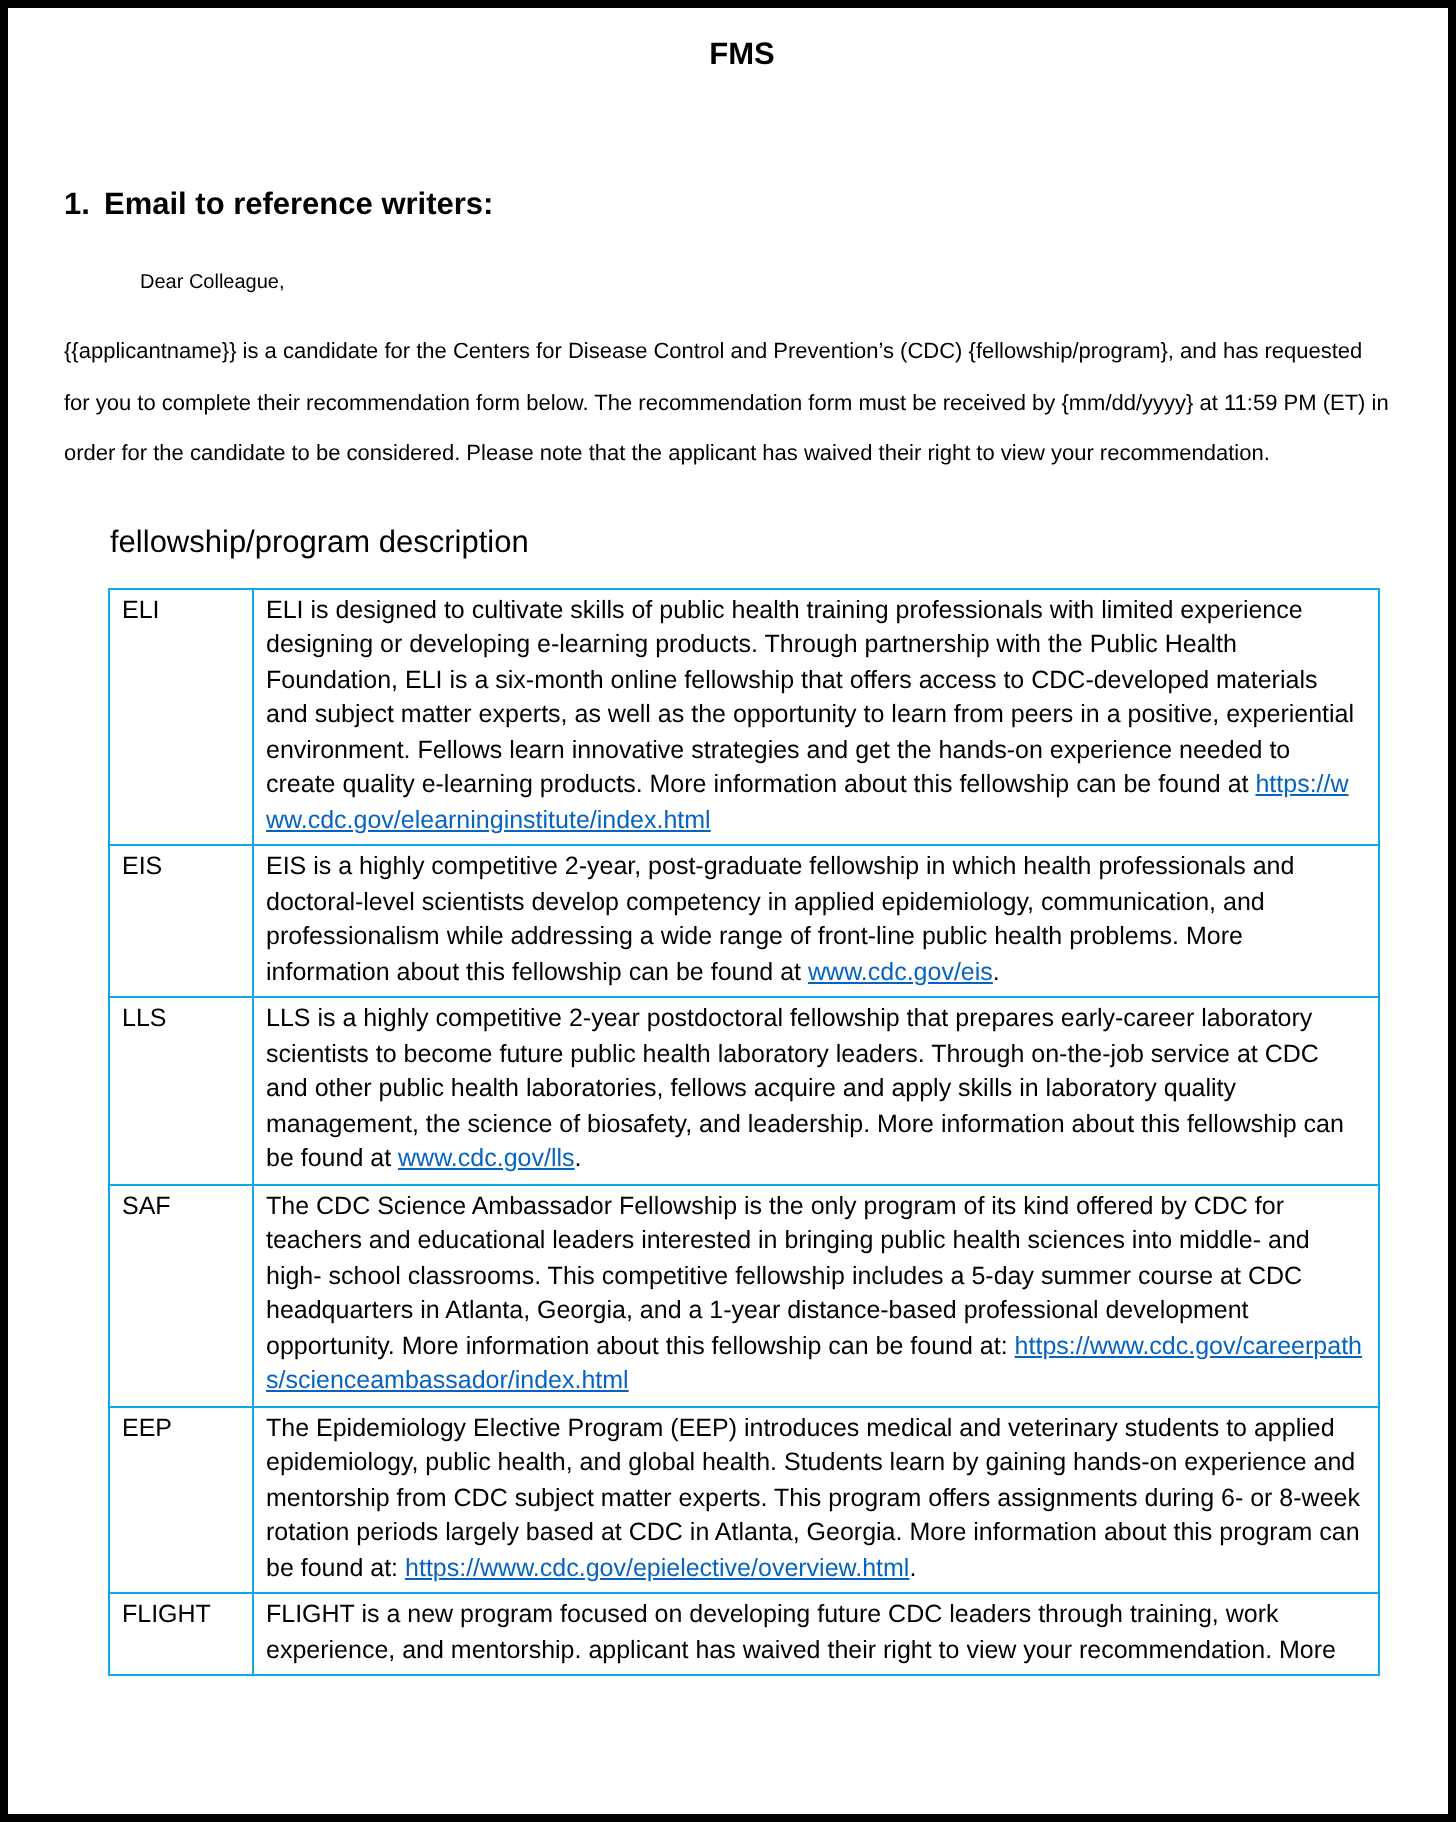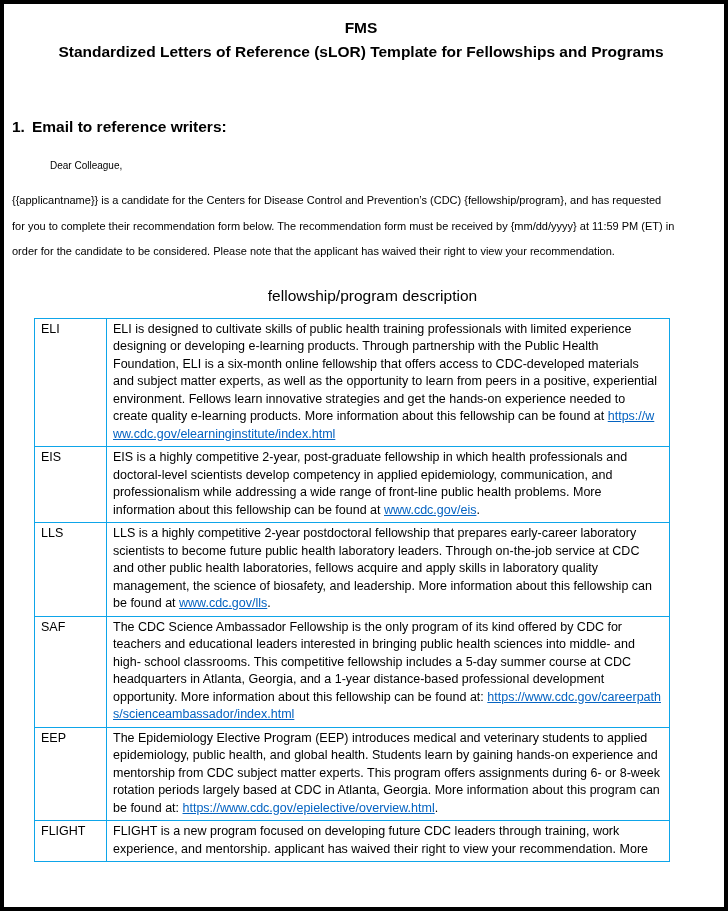--- a/index.html
+++ b/index.html
@@ -4,21 +4,21 @@
 <style>
   * { margin: 0; padding: 0; box-sizing: border-box; }
   html, body { background: #e8e8e8; }
   body { font-family: "Liberation Sans", sans-serif; color: #000; }
 
   .page {
     width: 728px;
     height: 911px;
     background: #ffffff;
     border: 4px solid #000000;
-    padding: 12px 14px 0 8px;
+    padding: 12px 14px 0 28px;
     overflow: hidden;
     position: relative;
   }
 
   .doc-header {
     text-align: center;
     font-weight: bold;
     font-size: 15.5px;
     line-height: 24px;
   }
@@ -44,21 +44,20 @@
     width: 664px;
     font-size: 11px;
     line-height: 25.5px;
   }
 
   .table-caption {
     margin-top: 20px;
     margin-left: 23px;
     font-size: 15.5px;
     line-height: 21px;
-    text-align: center;
   }
 
   table.programs {
     margin-top: 12px;
     margin-left: 22px;
     width: 636px;
     border-collapse: collapse;
     font-size: 12.5px;
     line-height: 17.5px;
     table-layout: fixed;
@@ -77,21 +76,20 @@
     word-break: break-all;
   }
 </style>
 </head>
 <body>
 
 <div class="page">
 
   <header class="doc-header">
     <div>FMS</div>
-    <div>Standardized Letters of Reference (sLOR) Template for Fellowships and Programs</div>
   </header>
 
   <div class="section-heading">
     <span class="section-number">1.</span>
     <span>Email to reference writers:</span>
   </div>
 
   <p class="salutation">Dear Colleague,</p>
 
   <p class="body-par">{{applicantname}} is a candidate for the Centers for Disease Control and Prevention’s (CDC) {fellowship/program}, and has requested for you to complete their recommendation form below. The recommendation form must be received by {mm/dd/yyyy} at 11:59 PM (ET) in order for the candidate to be considered. Please note that the applicant has waived their right to view your recommendation.</p>

